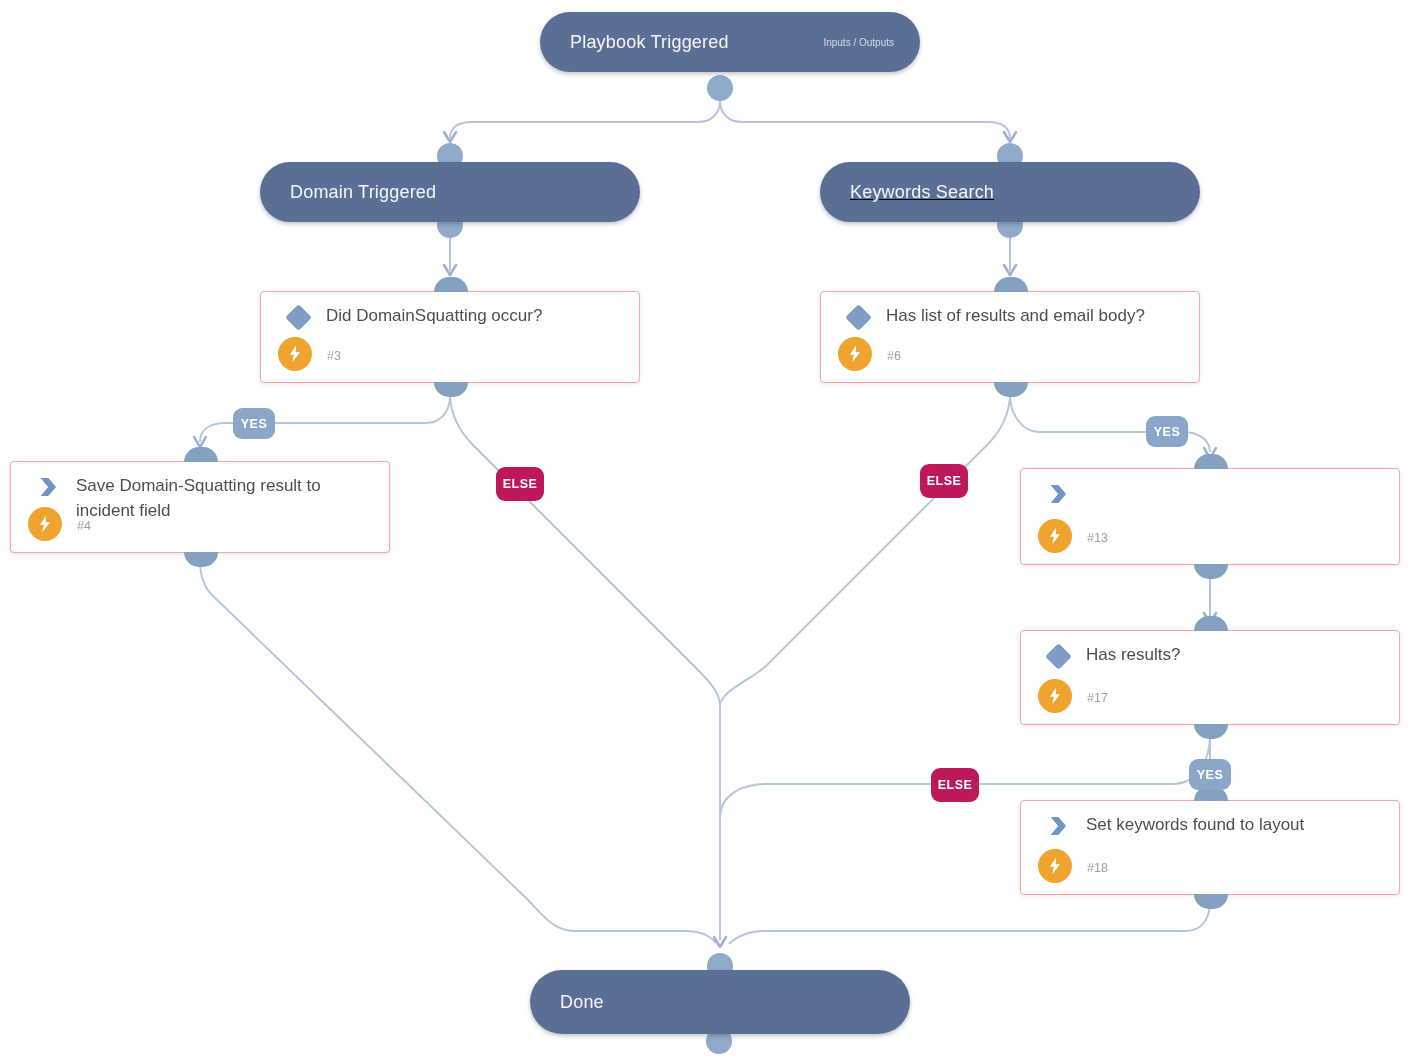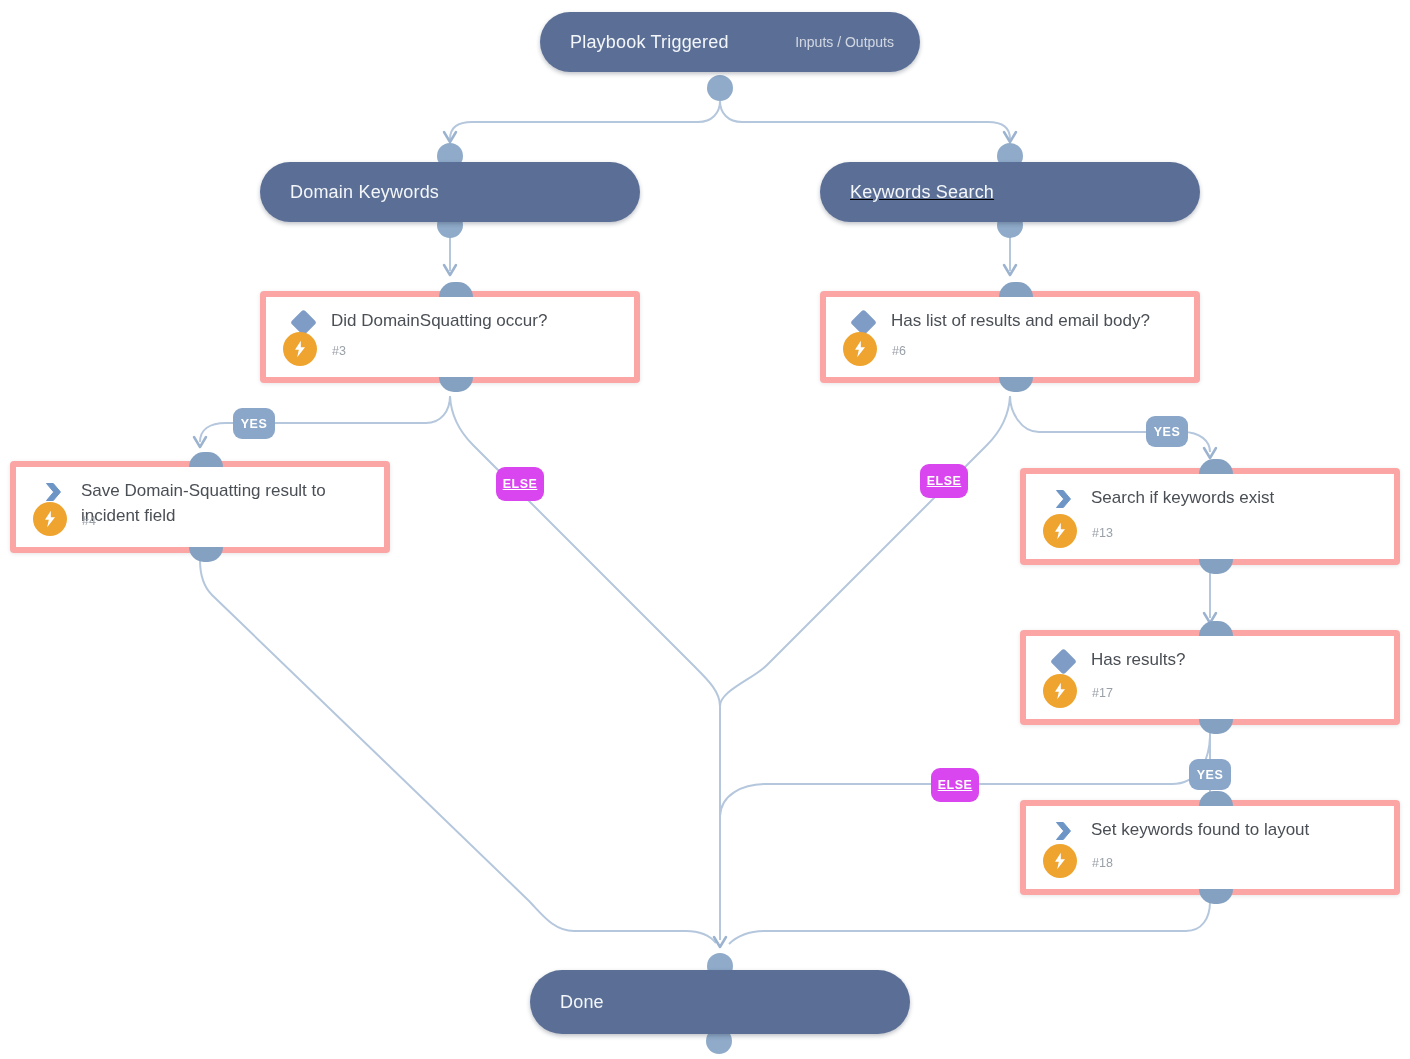--- a/index.html
+++ b/index.html
@@ -4,37 +4,37 @@
 <style>
   html,body{margin:0;padding:0;background:#ffffff;}
   .canvas{position:relative;width:1410px;height:1059px;background:#ffffff;
           font-family:"Liberation Sans",sans-serif;overflow:hidden;}
   .edges{position:absolute;left:0;top:0;z-index:1;}
   .dot{position:absolute;width:26px;height:26px;border-radius:50%;background:#8fabc9;z-index:2;}
   .pill{position:absolute;z-index:3;background:#5b6f96;border-radius:32px;
         box-shadow:0 2px 4px rgba(40,50,70,.30);display:flex;align-items:center;
         justify-content:space-between;padding:0 26px 0 30px;box-sizing:border-box;cursor:pointer;}
   .pill-title{color:#f4f7fa;font-size:18px;letter-spacing:.2px;}
-  .pill-sub{color:rgba(255,255,255,.72);font-size:14px;}
-  .card{position:absolute;z-index:3;background:#ffffff;border:6px solid #fca5a5;border-radius:4px;
+  .pill-sub{color:rgba(255,255,255,.72);font-size:10px;}
+  .card{position:absolute;z-index:3;background:#ffffff;border:1px solid #fca5a5;border-radius:4px;
         box-shadow:0 1px 4px rgba(0,0,0,.10);box-sizing:border-box;cursor:pointer;}
   .dome{position:absolute;width:34px;height:15px;background:#84a1c2;left:173px;z-index:4;}
   .dome.top{top:-15px;border-radius:17px 17px 0 0;}
   .dome.bottom{bottom:-15px;border-radius:0 0 17px 17px;}
   .card-title{position:absolute;left:65px;top:11px;width:260px;font-size:17px;line-height:25px;color:#4a4f55;}
   .cond-icon{position:absolute;left:28px;top:16px;width:19px;height:19px;background:#7e9cc6;
              border-radius:3px;transform:rotate(45deg);}
   .auto-icon{position:absolute;left:27px;top:15px;width:22px;height:20px;}
   .bolt{position:absolute;left:17px;bottom:11px;width:34px;height:34px;border-radius:50%;
         background:#efa42f;display:flex;align-items:center;justify-content:center;}
   .card-id{position:absolute;left:66px;bottom:19px;font-size:12.5px;color:#9aa0a8;}
   .badge{position:absolute;z-index:5;border-radius:9px;color:#fff;font-size:12.5px;font-weight:bold;
          display:flex;align-items:center;justify-content:center;letter-spacing:.5px;}
   .badge.yes{background:#8aa6c9;width:42px;height:31px;}
-  .badge.else{background:#d946ef;width:48px;height:34px;text-decoration:underline;}
+  .badge.else{background:#be185d;width:48px;height:34px;}
 </style>
 </head>
 <body>
 
 <div class="canvas">
 
   <svg class="edges" width="1410" height="1059">
     <g fill="none" stroke="#b5c7dd" stroke-width="2">
       <path d="M720,101 C720,113 712,122 698,122 L472,122 C457,122 450,128 450,139"></path>
       <path d="M720,101 C720,113 728,122 742,122 L988,122 C1003,122 1010,128 1010,139"></path>
@@ -70,21 +70,21 @@
   <div class="dot" style="left:997px;top:212px;"></div>
   <div class="dot" style="left:707px;top:953px;"></div>
   <div class="dot" style="left:706px;top:1028px;"></div>
 
   <div class="pill" style="left:540px;top:12px;width:380px;height:60px;gap:24px;">
     <span class="pill-title">Playbook Triggered</span>
     <span class="pill-sub">Inputs / Outputs</span>
   </div>
 
   <div class="pill" style="left:260px;top:162px;width:380px;height:60px;">
-    <span class="pill-title">Domain Keywords</span>
+    <span class="pill-title">Domain Triggered</span>
   </div>
 
   <div class="pill" style="left:820px;top:162px;width:380px;height:60px;text-decoration:underline;">
     <span class="pill-title">Keywords Search</span>
   </div>
 
   <div class="pill" style="left:530px;top:970px;width:380px;height:64px;">
     <span class="pill-title">Done</span>
   </div>
 
@@ -132,21 +132,20 @@
   </div>
 
   <div class="card" style="left:1020px;top:468px;width:380px;height:97px;">
     <span class="dome top"></span>
     <span class="dome bottom"></span>
     <span class="auto-icon">
       <svg width="22" height="20" viewBox="0 0 22 20">
           <path d="M3.5 1.5 h6.8 L17.5 10 L10.3 18.5 H3.5 L10.7 10 Z" fill="#6d96c6" stroke="#6d96c6" stroke-width="1" stroke-linejoin="round"></path>
         </svg>
     </span>
-    <div class="card-title">Search if keywords exist</div>
     <span class="bolt">
       <svg width="20" height="20" viewBox="0 0 24 24">
           <path d="M13 2 L6 13 h4.6 L8.6 22 L18 10 h-5 z" fill="#fff"></path>
         </svg>
     </span>
     <span class="card-id">#13</span>
   </div>
 
   <div class="card" style="left:1020px;top:630px;width:380px;height:95px;">
     <span class="dome top"></span>

